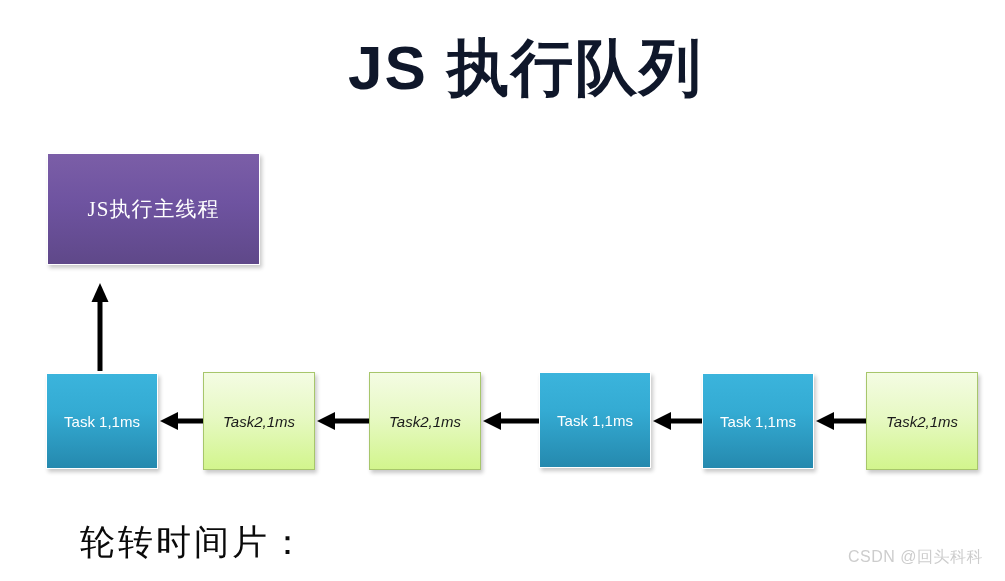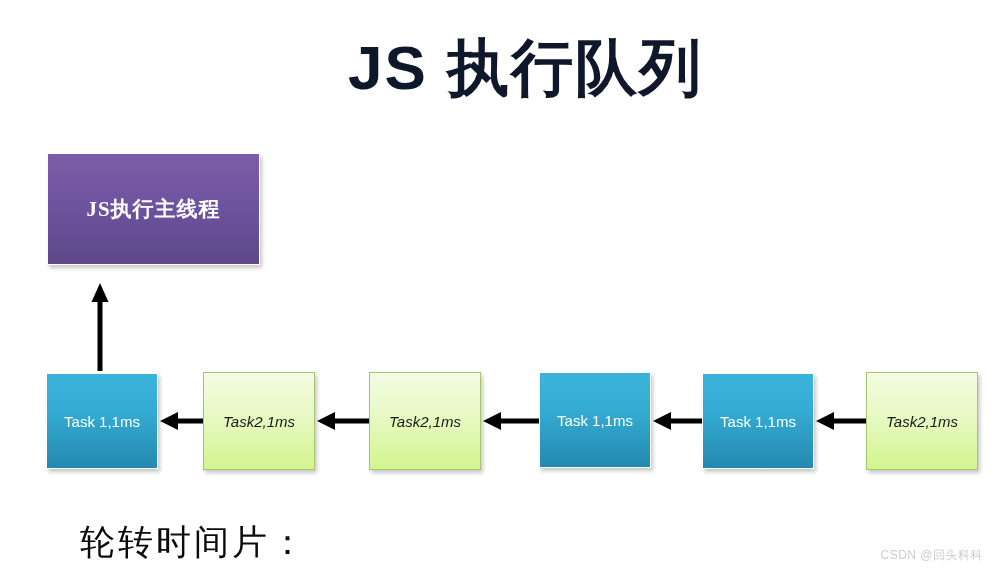--- a/index.html
+++ b/index.html
@@ -54,21 +54,21 @@
   .box-main {
     left: 47px;
     top: 153px;
     width: 213px;
     height: 112px;
     background: linear-gradient(to bottom, #7B5EA7 0%, #6E53A0 45%, #5F4889 100%);
     border: 1px solid #ffffff;
     color: #ffffff;
     font-family: "Liberation Serif", "DejaVu Serif", serif;
     font-size: 21px;
-    font-weight: bold;
+    font-weight: normal;
     letter-spacing: 1px;
   }
 
   .box-task {
     width: 112px;
     height: 96px;
     font-size: 15px;
   }
 
   .box-blue {
@@ -117,21 +117,21 @@
     letter-spacing: 3px;
     white-space: pre;
   }
 
   
   .watermark {
     position: absolute;
     right: 22px;
     top: 547px;
     font-family: "Liberation Sans", "DejaVu Sans", sans-serif;
-    font-size: 12px;
+    font-size: 16px;
     color: #cdcdcd;
     letter-spacing: 0.5px;
     white-space: pre;
     user-select: none;
   }
 </style>
 </head>
 <body>
 
 <div id="slide">

